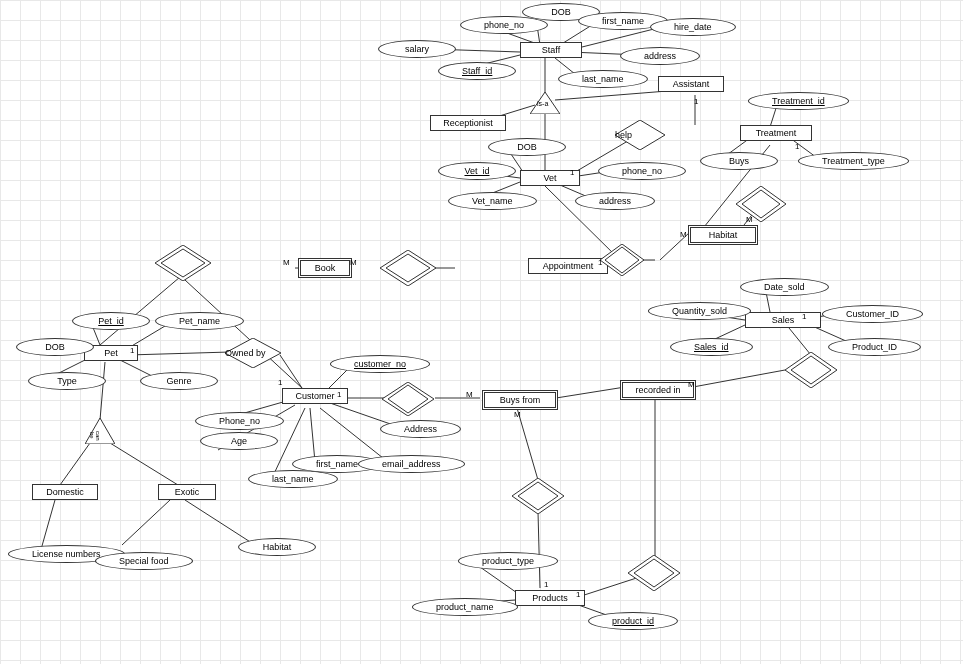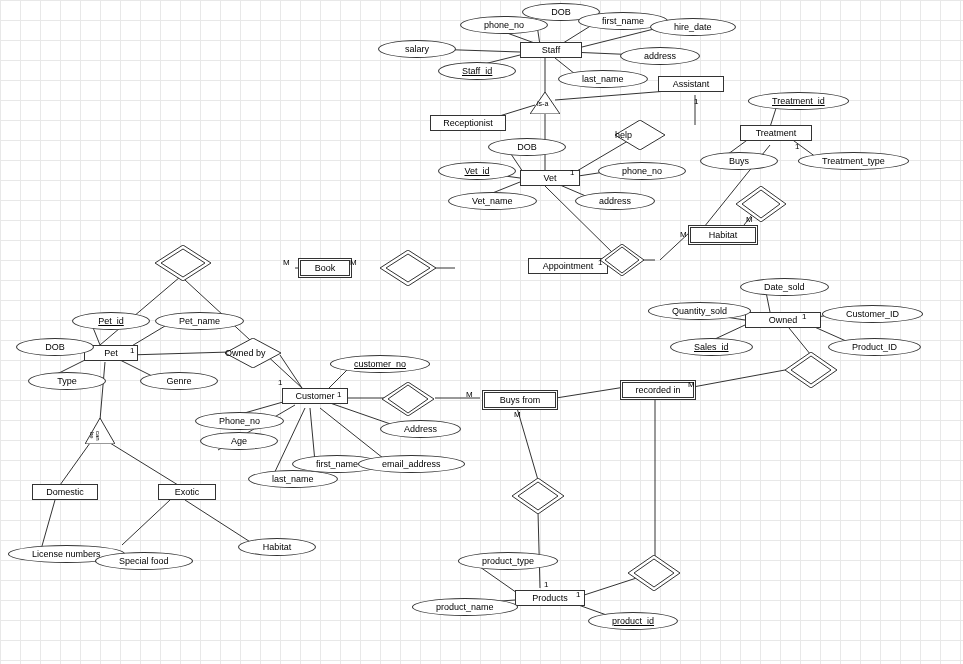--- a/index.html
+++ b/index.html
@@ -162,21 +162,21 @@
 <div class="entity" style="left:430px;top:115px;width:62px">Receptionist</div>
 <div class="entity" style="left:520px;top:170px;width:46px">Vet</div>
 <div class="entity" style="left:740px;top:125px;width:58px">Treatment</div>
 <div class="entity" style="left:528px;top:258px;width:66px">Appointment</div>
 <div class="entity dbl" style="left:298px;top:258px;width:36px">Book</div>
 <div class="entity" style="left:84px;top:345px;width:40px">Pet</div>
 <div class="entity" style="left:282px;top:388px;width:52px">Customer</div>
 <div class="entity" style="left:32px;top:484px;width:52px">Domestic</div>
 <div class="entity" style="left:158px;top:484px;width:44px">Exotic</div>
 <div class="entity" style="left:515px;top:590px;width:56px">Products</div>
-<div class="entity" style="left:745px;top:312px;width:62px">Owned</div>
+<div class="entity" style="left:745px;top:312px;width:62px">Sales</div>
 <div class="entity dbl" style="left:482px;top:390px;width:58px">Buys from</div>
 <div class="entity dbl" style="left:620px;top:380px;width:58px">recorded in</div>
 <div class="entity dbl" style="left:688px;top:225px;width:52px">Habitat</div>
 
 <div class="isa" style="left:530px;top:92px;width:30px;height:22px">
   <svg width="30" height="22">
         <polygon points="15,0 30,22 0,22" fill="#fff" stroke="#333"></polygon>
       </svg>
   <span style="position:absolute;left:7px;top:8px;font-size:7px">is-a</span>
 </div>

